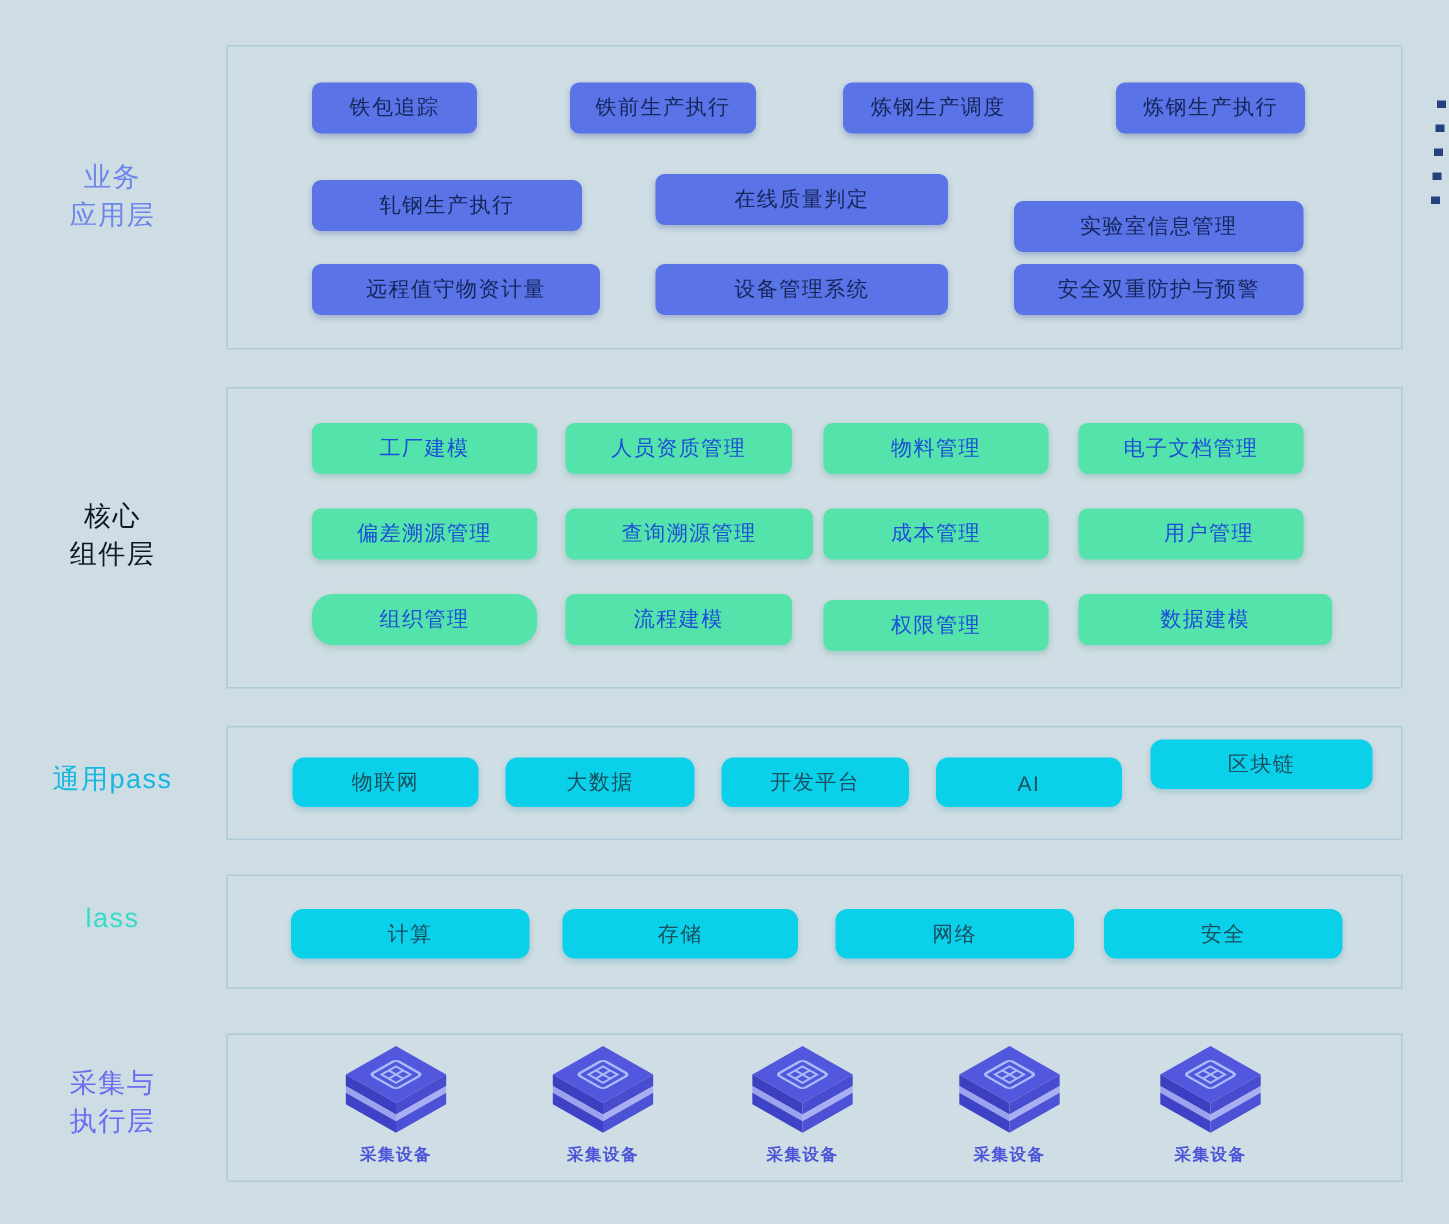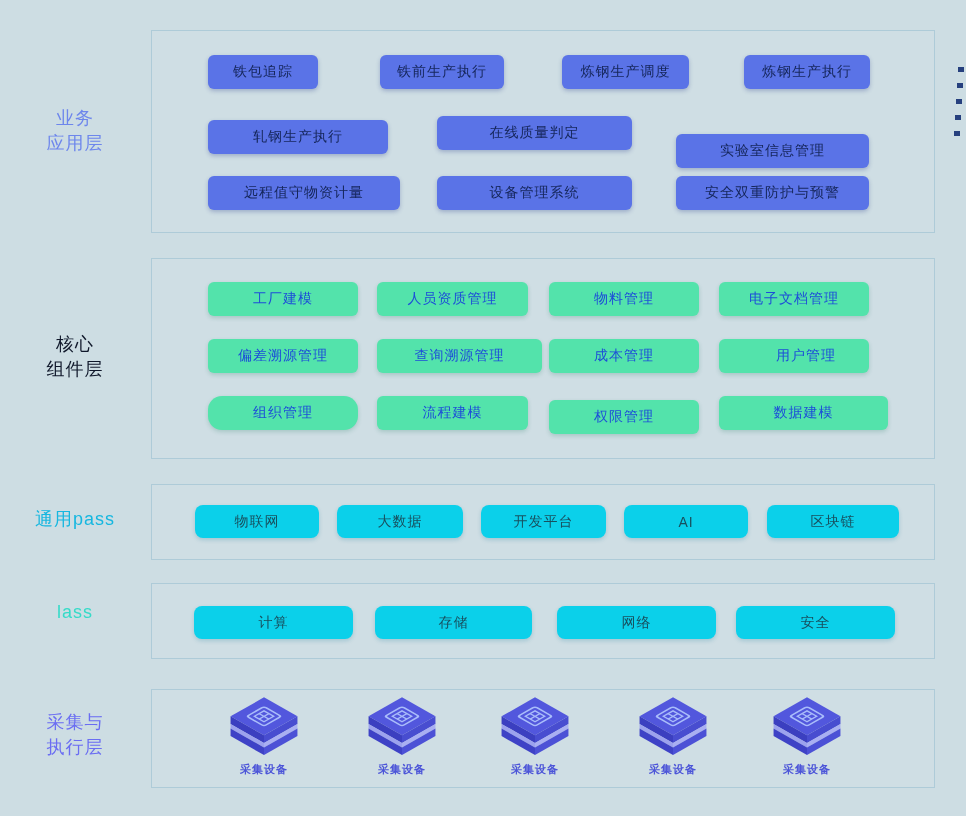--- a/index.html
+++ b/index.html
@@ -96,21 +96,21 @@
 
   <div class="layer-label lbl-paas" style="top:507px;">
     <div>通用pass</div>
   </div>
   <div class="panel" style="top:484px;height:76px;"></div>
 
   <div class="btn btn-cyan" style="left:195px;top:505px;width:124px;">物联网</div>
   <div class="btn btn-cyan" style="left:337px;top:505px;width:126px;">大数据</div>
   <div class="btn btn-cyan" style="left:481px;top:505px;width:125px;">开发平台</div>
   <div class="btn btn-cyan" style="left:624px;top:505px;width:124px;">AI</div>
-  <div class="btn btn-cyan" style="left:767px;top:505px;width:132px;">区块链</div>
+  <div class="btn btn-cyan" style="left:767px;top:493px;width:148px;">区块链</div>
 
   <div class="layer-label lbl-iaas" style="top:600px;">
     <div>lass</div>
   </div>
   <div class="panel" style="top:583px;height:76px;"></div>
 
   <div class="btn btn-cyan" style="left:194px;top:606px;width:159px;">计算</div>
   <div class="btn btn-cyan" style="left:375px;top:606px;width:157px;">存储</div>
   <div class="btn btn-cyan" style="left:557px;top:606px;width:159px;">网络</div>
   <div class="btn btn-cyan" style="left:736px;top:606px;width:159px;">安全</div>

